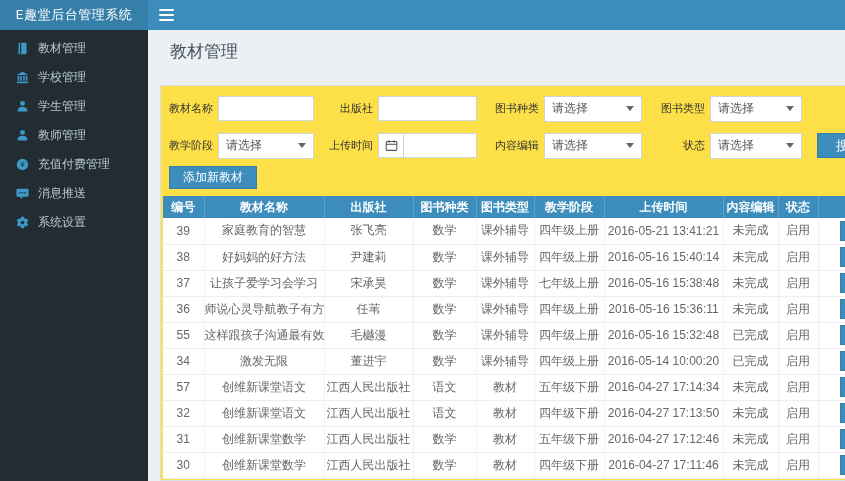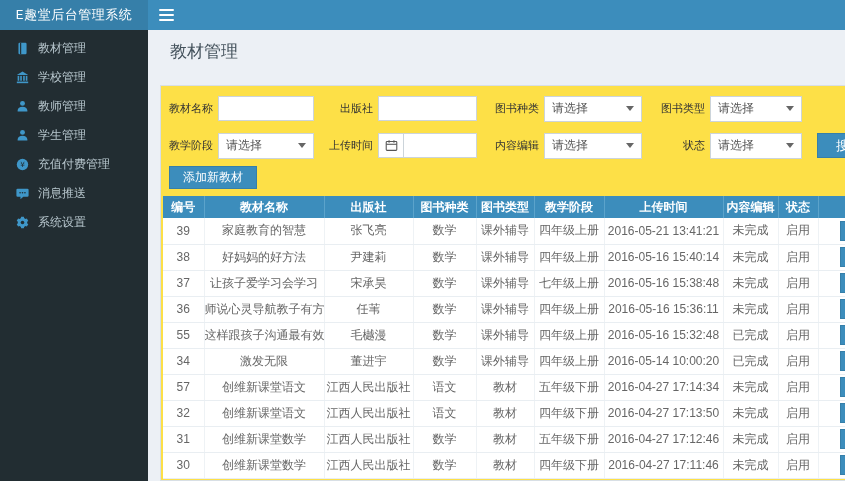--- a/index.html
+++ b/index.html
@@ -90,30 +90,30 @@
       </span>
     <span class="slabel">学校管理</span>
   </div>
   <div class="side-item">
     <span class="sicon">
         <svg viewBox="0 0 16 16">
           <circle cx="8" cy="4.2" r="3"></circle>
           <path d="M8 8.2c-3.4 0-6 2.1-6 4.6V14h12v-1.2c0-2.5-2.6-4.6-6-4.6z"></path>
         </svg>
       </span>
-    <span class="slabel">教师管理</span>
+    <span class="slabel">学生管理</span>
   </div>
   <div class="side-item">
     <span class="sicon">
         <svg viewBox="0 0 16 16">
           <circle cx="8" cy="4.2" r="3"></circle>
           <path d="M8 8.2c-3.4 0-6 2.1-6 4.6V14h12v-1.2c0-2.5-2.6-4.6-6-4.6z"></path>
         </svg>
       </span>
-    <span class="slabel">学生管理</span>
+    <span class="slabel">教师管理</span>
   </div>
   <div class="side-item">
     <span class="sicon">
         <svg viewBox="0 0 16 16">
           <circle cx="8" cy="8" r="7"></circle>
           <text x="8" y="11.3" text-anchor="middle" font-size="9" fill="#222d32" font-family="DejaVu Sans, sans-serif">¥</text>
         </svg>
       </span>
     <span class="slabel">充值付费管理</span>
   </div>

